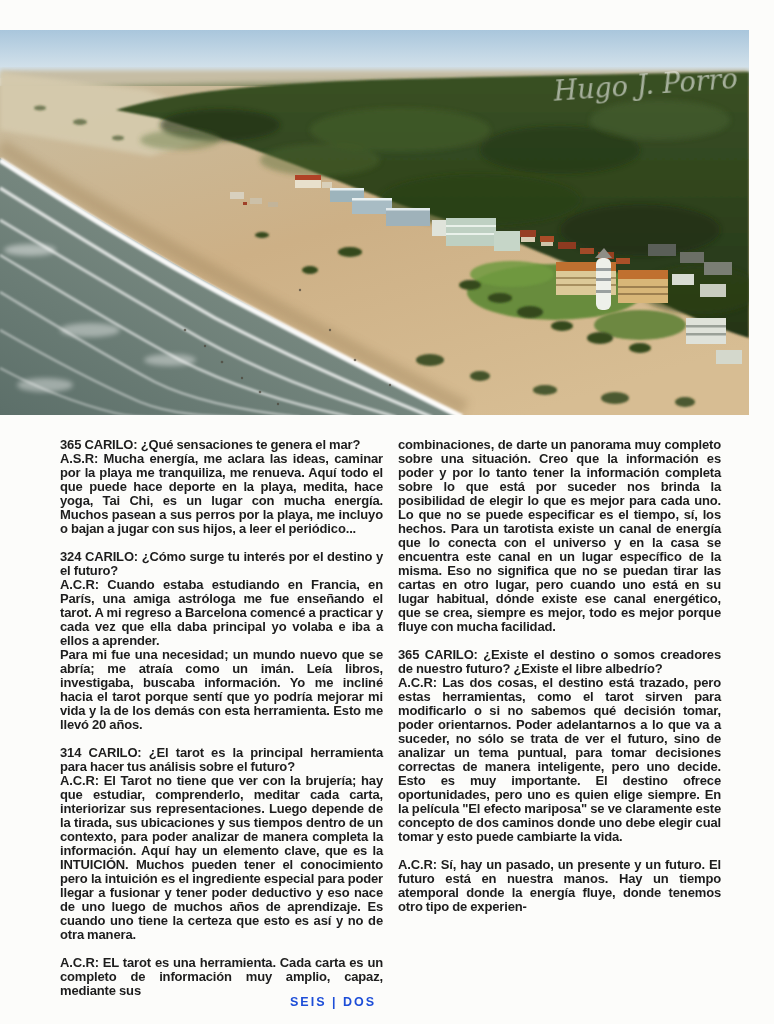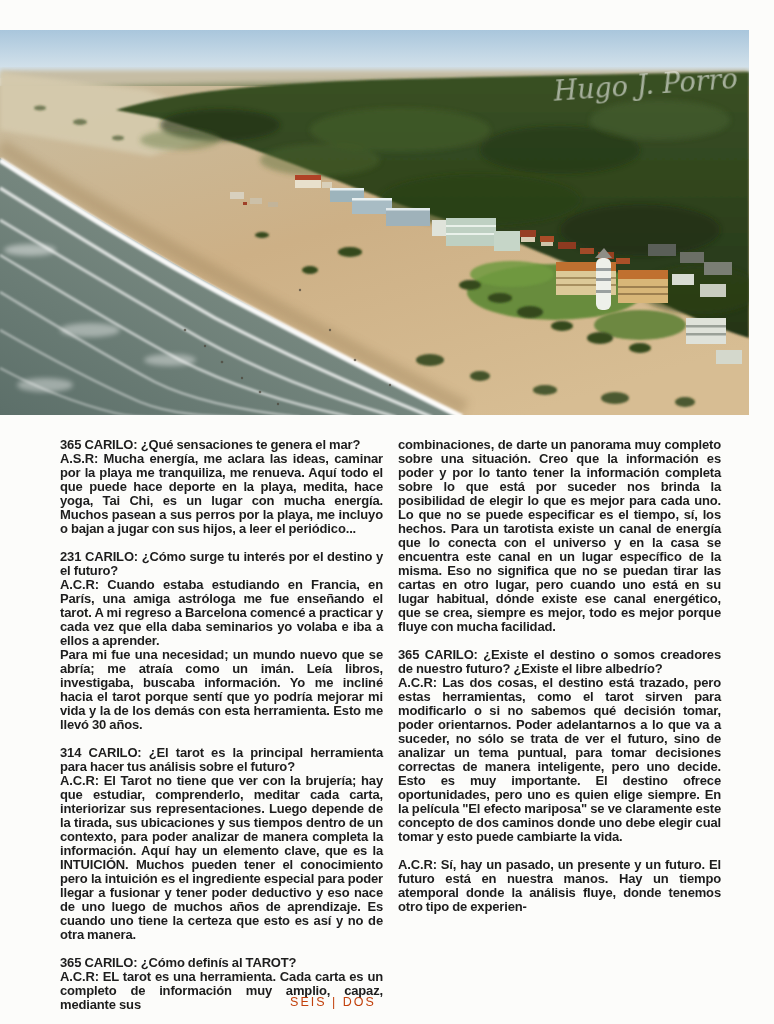--- a/index.html
+++ b/index.html
@@ -6,21 +6,21 @@
   .page{position:relative;width:774px;height:1024px;background:#fcfcfa;overflow:hidden;
         font-family:"Liberation Sans",sans-serif;}
   .photo-wrap{position:absolute;left:0;top:30px;width:749px;height:385px;}
   .photo-wrap svg{display:block;width:100%;height:100%;}
   .article{position:absolute;left:60px;top:438px;width:662px;display:flex;gap:15px;}
   .col{width:323px;}
   .col p{margin:0;text-align:justify;font-weight:700;font-size:13px;line-height:14px;
          color:#1d1d1d;letter-spacing:-0.15px;word-spacing:-0.3px;hyphens:auto;}
   .block + .block{margin-top:14px;}
   .footer{position:absolute;left:0;top:995px;width:666px;text-align:center;
-          font-weight:400;font-size:12.5px;letter-spacing:2px;color:#c2410c;}
+          font-weight:700;font-size:12.5px;letter-spacing:2px;color:#1d4ed8;}
   .sig-text{font-family:"DejaVu Serif",serif;font-style:italic;}
 </style>
 </head>
 <body>
 
 <div class="page">
 
   <div class="photo-wrap">
     <svg viewBox="0 0 749 385" preserveAspectRatio="none">
       <defs>
@@ -204,42 +204,41 @@
     </svg>
   </div>
 
   <div class="article">
     <div class="col">
         <div class="block">
           <p>365 CARILO: ¿Qué sensaciones te genera el mar?</p>
           <p>A.S.R: Mucha energía, me aclara las ideas, caminar por la playa me tranquiliza, me renueva.  Aquí todo el que puede hace deporte en la playa, medita, hace yoga, Tai Chi, es un lugar con mucha energía. Muchos pasean a sus perros por la playa, me incluyo o bajan a jugar con sus hijos, a leer el periódico...</p>
         </div>
         <div class="block">
-          <p>231 CARILO: ¿Cómo surge tu interés por el destino y el futuro?</p>
-          <p>A.C.R: Cuando estaba estudiando en Francia, en París, una amiga astróloga me fue enseñando el tarot. A mi regreso a Barcelona comencé a practicar y cada vez que ella daba seminarios yo volaba e iba a ellos a aprender.</p>
-          <p>Para mi fue una necesidad; un mundo nuevo que se abría; me atraía como un imán. Leía libros, investigaba, buscaba información. Yo me incliné hacia el tarot porque sentí que yo podría mejorar mi vida y la de los demás con esta herramienta. Esto me llevó 30 años.</p>
+          <p>324 CARILO: ¿Cómo surge tu interés por el destino y el futuro?</p>
+          <p>A.C.R: Cuando estaba estudiando en Francia, en París, una amiga astróloga me fue enseñando el tarot. A mi regreso a Barcelona comencé a practicar y cada vez que ella daba principal yo volaba e iba a ellos a aprender.</p>
+          <p>Para mi fue una necesidad; un mundo nuevo que se abría; me atraía como un imán. Leía libros, investigaba, buscaba información. Yo me incliné hacia el tarot porque sentí que yo podría mejorar mi vida y la de los demás con esta herramienta. Esto me llevó 20 años.</p>
         </div>
         <div class="block">
           <p>314 CARILO: ¿El tarot es la principal herramienta para hacer tus análisis sobre el futuro?</p>
           <p>A.C.R:  El Tarot no tiene que ver con la brujería; hay que estudiar, comprenderlo, meditar cada carta, interiorizar sus representaciones. Luego depende de la tirada, sus ubicaciones y sus tiempos dentro de un contexto, para poder analizar de manera completa la información. Aquí hay un elemento clave, que es la INTUICIÓN. Muchos pueden tener el conocimiento pero la intuición es el ingrediente especial para poder llegar a fusionar y tener poder deductivo y eso nace de uno luego de muchos años de aprendizaje. Es cuando uno tiene la certeza que esto es así y no de otra manera.</p>
         </div>
         <div class="block">
-          <p>365 CARILO: ¿Cómo definís al TAROT?</p>
           <p>A.C.R: EL tarot es una herramienta. Cada carta es un completo de información muy amplio, capaz, mediante sus</p>
         </div>
       </div>
     <div class="col">
         <div class="block">
           <p>combinaciones, de darte un panorama muy completo sobre una situación. Creo que la información es poder y por lo tanto tener la información completa sobre lo que está por suceder nos brinda la posibilidad de elegir lo que es mejor para cada uno. Lo que no se puede especificar es el tiempo, sí, los hechos. Para un tarotista existe un canal de energía que lo conecta con el universo y en la casa se encuentra este canal en un lugar específico de la misma. Eso no significa que no se puedan tirar las cartas en otro lugar, pero cuando uno está en su lugar habitual, dónde existe ese canal energético, que se crea, siempre es mejor, todo es mejor porque fluye con mucha facilidad.</p>
         </div>
         <div class="block">
           <p>365 CARILO: ¿Existe el destino o somos creadores de nuestro futuro? ¿Existe el libre albedrío?</p>
           <p>A.C.R:  Las dos cosas, el destino está trazado, pero estas herramientas, como el tarot sirven para modificarlo o si no sabemos qué decisión tomar, poder orientarnos. Poder adelantarnos a lo que va a suceder, no sólo se trata de ver el futuro, sino de analizar un tema puntual, para tomar decisiones correctas de manera inteligente, pero uno decide. Esto es muy importante. El destino ofrece oportunidades, pero uno es quien elige siempre. En la película "El efecto mariposa" se ve claramente este concepto de dos caminos donde uno debe elegir cual tomar y esto puede cambiarte la vida.</p>
         </div>
         <div class="block">
-          <p>A.C.R:  Sí, hay un pasado, un presente y un futuro. El futuro está en nuestra manos. Hay un tiempo atemporal donde la análisis fluye, donde tenemos otro tipo de experien-</p>
+          <p>A.C.R:  Sí, hay un pasado, un presente y un futuro. El futuro está en nuestra manos. Hay un tiempo atemporal donde la energía fluye, donde tenemos otro tipo de experien-</p>
         </div>
       </div>
   </div>
 
   <div class="footer">SEIS | DOS</div>
 
 </div>
 
 </body></html>

